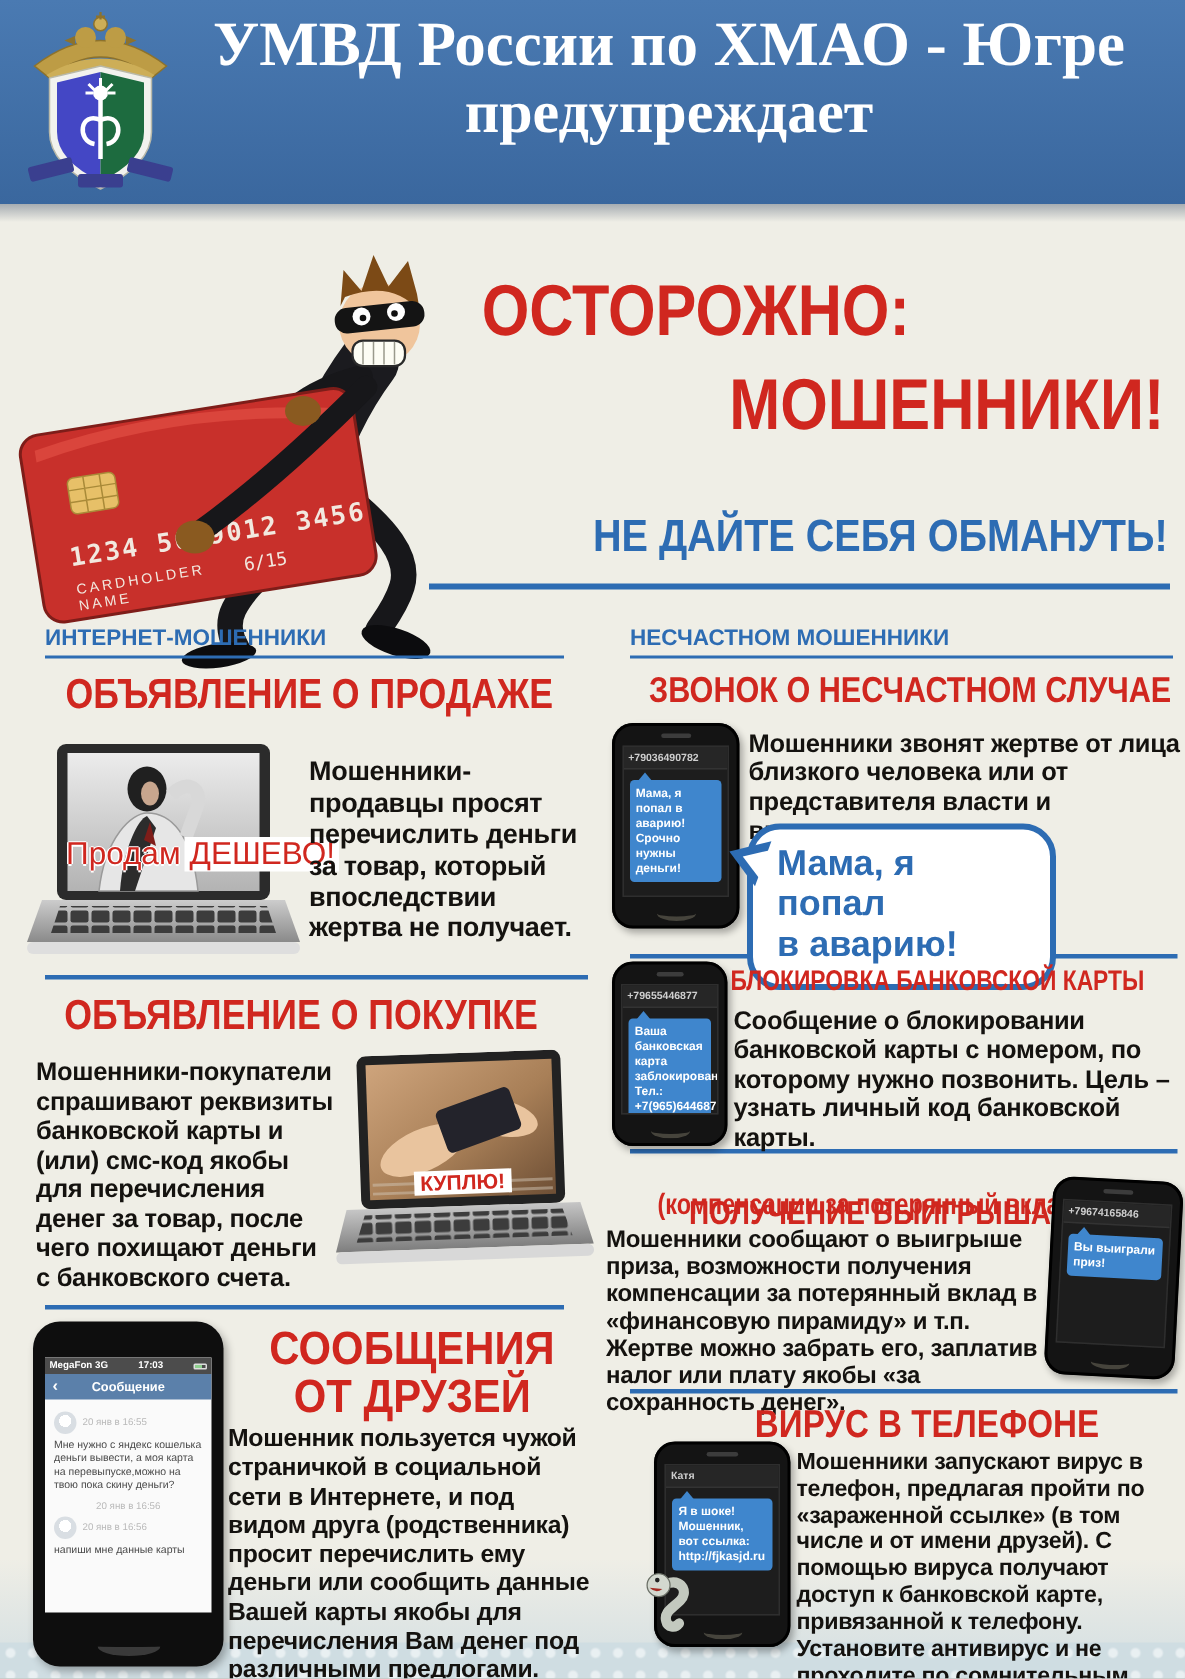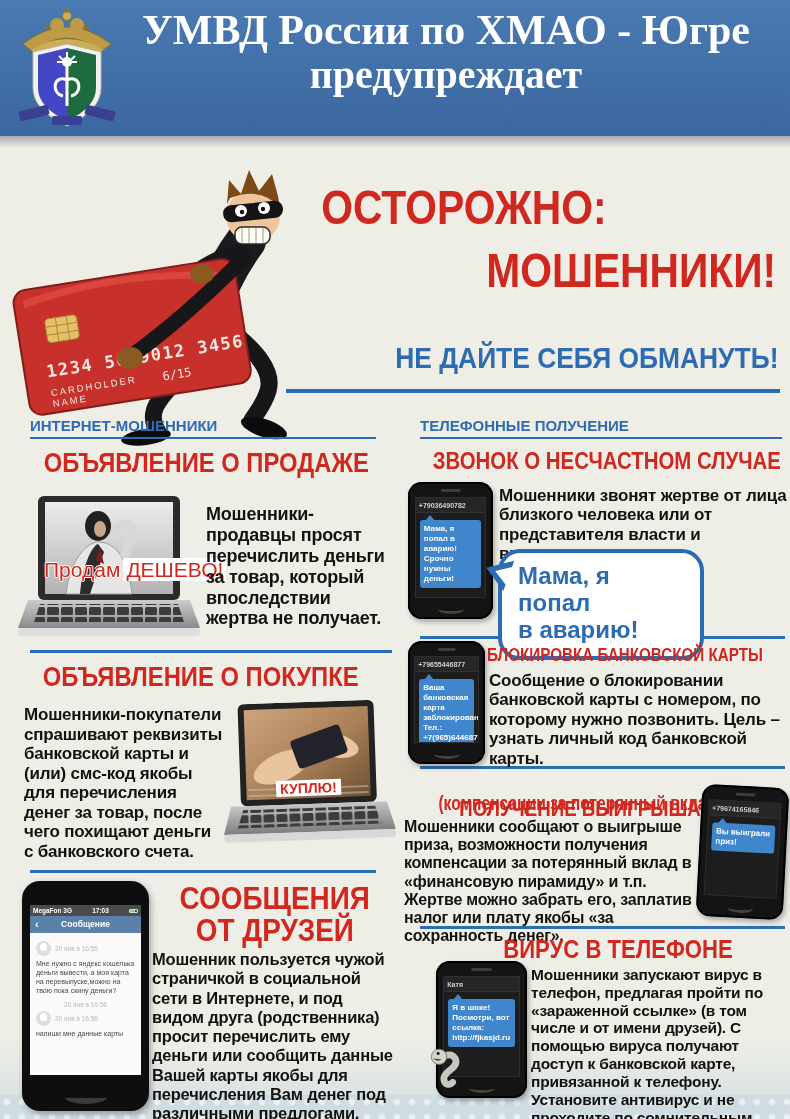--- a/index.html
+++ b/index.html
@@ -194,21 +194,21 @@
     <ellipse cx="196" cy="128" rx="12" ry="10" fill="#8a5a20"></ellipse>
     <ellipse cx="124" cy="212" rx="13" ry="11" fill="#8a5a20"></ellipse>
   </svg>
 
   <div class="warn warn2"><span class="cond-r" style="transform:scaleX(.85)">МОШЕННИКИ!</span></div>
   <div class="warn warn1"><span class="cond">ОСТОРОЖНО:</span></div>
   <div class="subtitle"><span class="cond-r">НЕ ДАЙТЕ СЕБЯ ОБМАНУТЬ!</span></div>
   <div class="rule hero-rule"></div>
 
   <div class="colhead left">ИНТЕРНЕТ-МОШЕННИКИ</div>
-  <div class="colhead right">ТЕЛЕФОННЫЕ ПОЛУЧЕНИЕ</div>
+  <div class="colhead right">НЕСЧАСТНОМ МОШЕННИКИ</div>
 
   <div class="ttl sale-title"><span class="cond">ОБЪЯВЛЕНИЕ О ПРОДАЖЕ</span></div>
   <div class="lap lap1">
     <svg width="182" height="150" viewBox="0 0 182 150">
       <defs>
         <linearGradient id="scr1" x1="0" y1="0" x2="0" y2="1">
             <stop offset="0" stop-color="#ececec"></stop>
             <stop offset="1" stop-color="#b3b3b3"></stop>
           </linearGradient>
         <linearGradient id="base1" x1="0" y1="0" x2="0" y2="1">
@@ -344,21 +344,21 @@
       <div class="home"></div>
     </div>
   </div>
   <div class="rule rdiv3"></div>
 
   <div class="ttl virus-title"><span class="cond">ВИРУС В ТЕЛЕФОНЕ</span></div>
   <div class="phone phone4">
     <div class="speaker"></div>
     <div class="scr">
       <div class="sms-num">Катя</div>
-      <div class="sms-bubble">Я в шоке! Посмотри, вот ссылка: http://fjkasjd.ru</div>
+      <div class="sms-bubble">Я в шоке! Мошенник, вот ссылка: http://fjkasjd.ru</div>
     </div>
     <div class="home"></div>
     <svg class="worm" viewBox="0 0 40 48">
       <path d="M22,10 C32,8 36,18 30,24 C24,30 17,33 19,40 C20,45 26,46 29,42" stroke="#c3c9bf" stroke-width="8" fill="none" stroke-linecap="round"></path>
       <circle cx="13" cy="12" r="9" fill="#d3d8cf" stroke="#6a6f66"></circle>
       <path d="M6,14 Q11,19 16,15 Z" fill="#a32b22"></path>
       <circle cx="12" cy="8" r="1.8" fill="#222"></circle>
     </svg>
   </div>
   <div class="body-txt virus-body">Мошенники запускают вирус в телефон, предлагая пройти по «зараженной ссылке» (в том числе и от имени друзей). С помощью вируса получают доступ к банковской карте, привязанной к телефону. Установите антивирус и не проходите по сомнительным ссылкам.</div>

